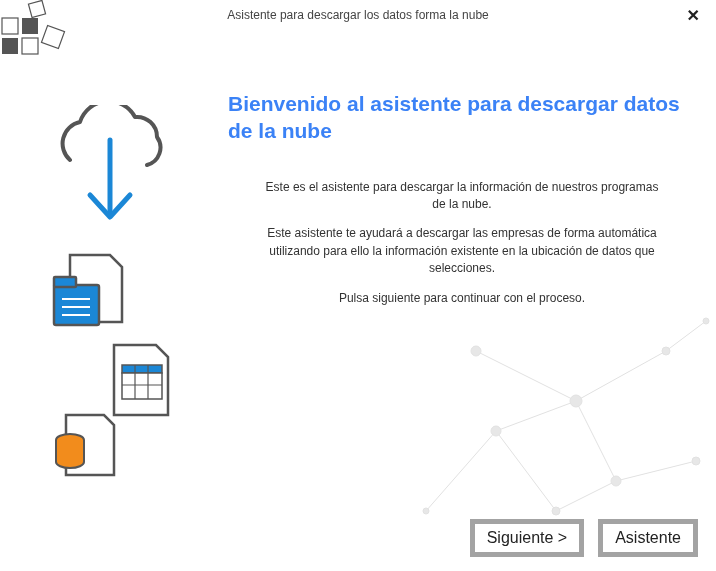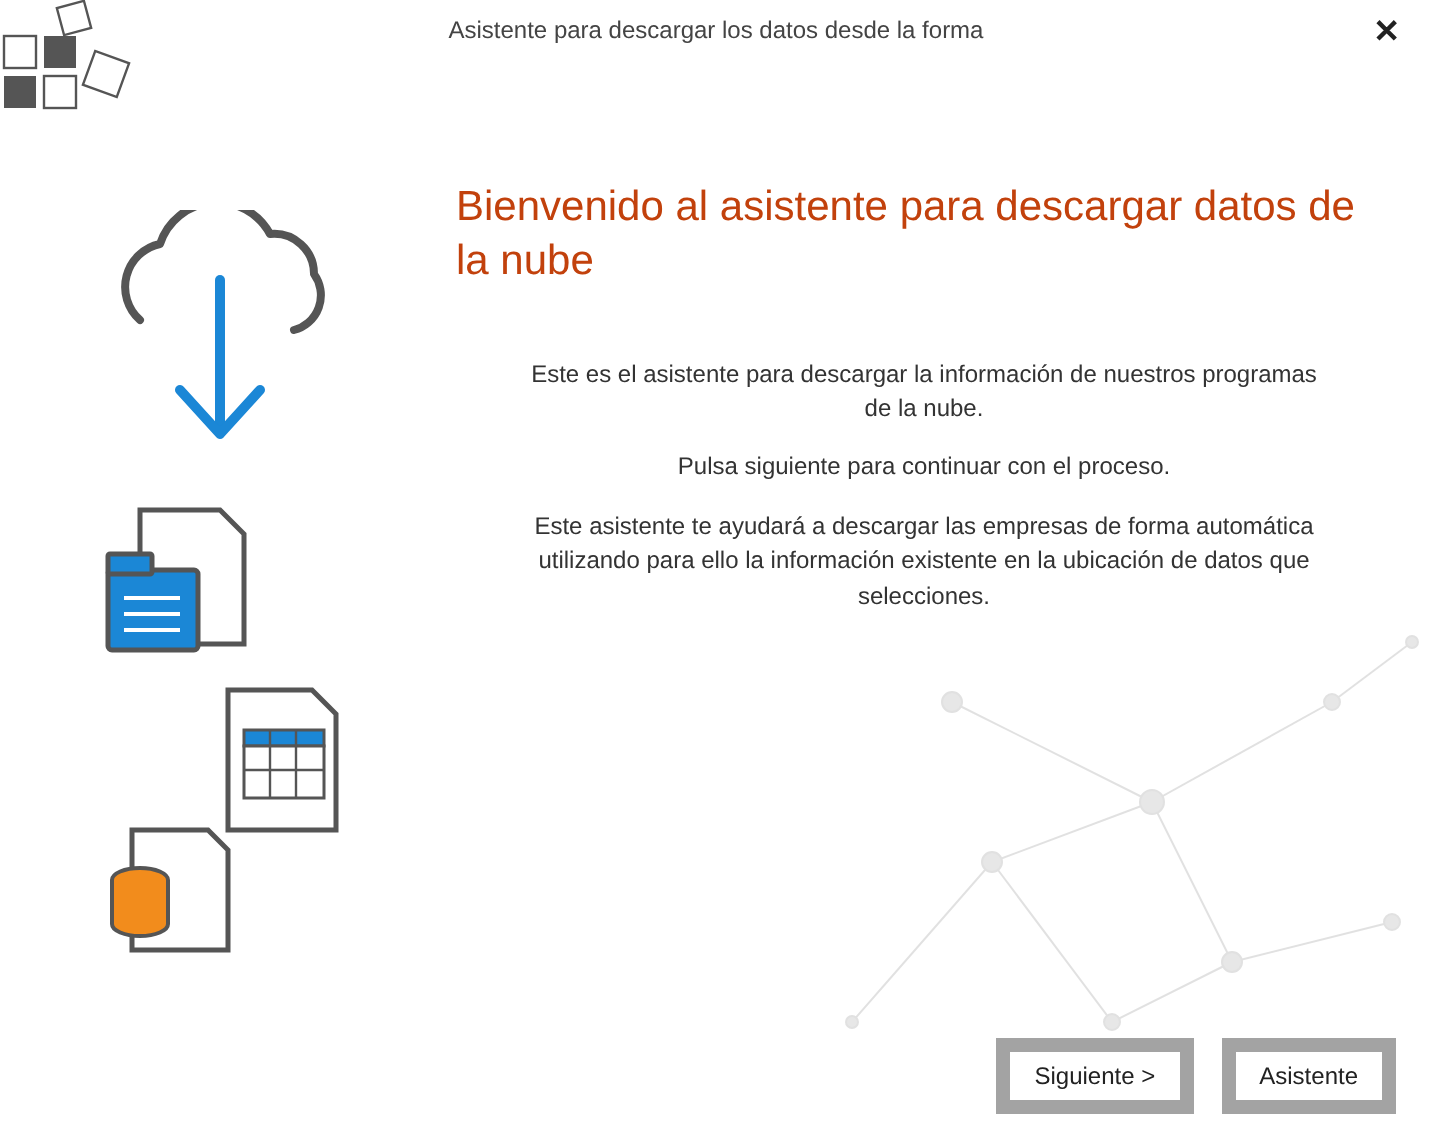--- a/index.html
+++ b/index.html
@@ -35,22 +35,22 @@
     width: 80px; height: 80px;
   }
   .main {
     position: absolute;
     left: 228px;
     top: 90px;
     right: 30px;
   }
   .title {
     font-size: 21px;
-    font-weight: 400;
-    color: #c2410c;
+    font-weight: 700;
+    color: #3b82f6;
     line-height: 1.3;
     margin-bottom: 34px;
   }
   .para {
     font-size: 12px;
     color: #333;
     line-height: 1.45;
     margin-bottom: 12px;
     padding-left: 30px;
     padding-right: 20px;
@@ -65,23 +65,23 @@
   .footer {
     position: absolute;
     bottom: 14px;
     right: 18px;
     display: flex;
     gap: 14px;
   }
   .btn {
     min-width: 82px;
     padding: 5px 12px;
-    font-size: 12px;
+    font-size: 16px;
     background: #fff;
-    border: 7px solid #a3a3a3;
+    border: 5px solid #a3a3a3;
     cursor: pointer;
     font-family: inherit;
     color: #222;
   }
   .bg-network {
     position: absolute;
     right: 0; bottom: 40px;
     width: 300px; height: 220px;
     opacity: 0.35;
   }
@@ -91,21 +91,21 @@
 
 <svg class="deco-squares" viewBox="0 0 80 80">
   <rect x="2" y="18" width="16" height="16" fill="none" stroke="#555" stroke-width="1.2"></rect>
   <rect x="2" y="38" width="16" height="16" fill="#555"></rect>
   <rect x="22" y="18" width="16" height="16" fill="#555"></rect>
   <rect x="22" y="38" width="16" height="16" fill="none" stroke="#555" stroke-width="1.2"></rect>
   <rect x="44" y="28" width="18" height="18" fill="none" stroke="#555" stroke-width="1.2" transform="rotate(20 53 37)"></rect>
   <rect x="30" y="2" width="14" height="14" fill="none" stroke="#555" stroke-width="1.2" transform="rotate(-15 37 9)"></rect>
 </svg>
 
-<div class="header">Asistente para descargar los datos desde la forma</div>
+<div class="header">Asistente para descargar los datos forma la nube</div>
 <div class="close-btn">✕</div>
 
 <div class="illus">
   <svg width="170" height="380" viewBox="0 0 170 380">
 
     <g stroke="#555" stroke-width="4" fill="none" stroke-linecap="round" stroke-linejoin="round">
       <path d="M40 55 a22 22 0 0 1 10 -38 a30 30 0 0 1 55 -5 a20 20 0 0 1 22 20 a18 18 0 0 1 -10 28"></path>
     </g>
     <g stroke="#1b87d6" stroke-width="5" fill="none" stroke-linecap="round" stroke-linejoin="round">
       <line x1="80" y1="35" x2="80" y2="110"></line>
@@ -157,20 +157,20 @@
     <circle cx="60" cy="40" r="5"></circle>
     <circle cx="280" cy="150" r="4"></circle>
     <circle cx="290" cy="10" r="3"></circle>
     <circle cx="10" cy="200" r="3"></circle>
   </g>
 </svg>
 
 <div class="main">
   <h1 class="title">Bienvenido al asistente para descargar datos de la nube</h1>
   <p class="para">Este es el asistente para descargar la información de nuestros programas de la nube.</p>
+  <p class="para">Este asistente te ayudará a descargar las empresas de forma automática utilizando para ello la información existente en la ubicación de datos que selecciones.</p>
   <p class="para">Pulsa siguiente para continuar con el proceso.</p>
-  <p class="para">Este asistente te ayudará a descargar las empresas de forma automática utilizando para ello la información existente en la ubicación de datos que selecciones.</p>
 </div>
 
 <div class="footer">
   <button class="btn">Siguiente &gt;</button>
   <button class="btn">Asistente</button>
 </div>
 
 </body></html>

